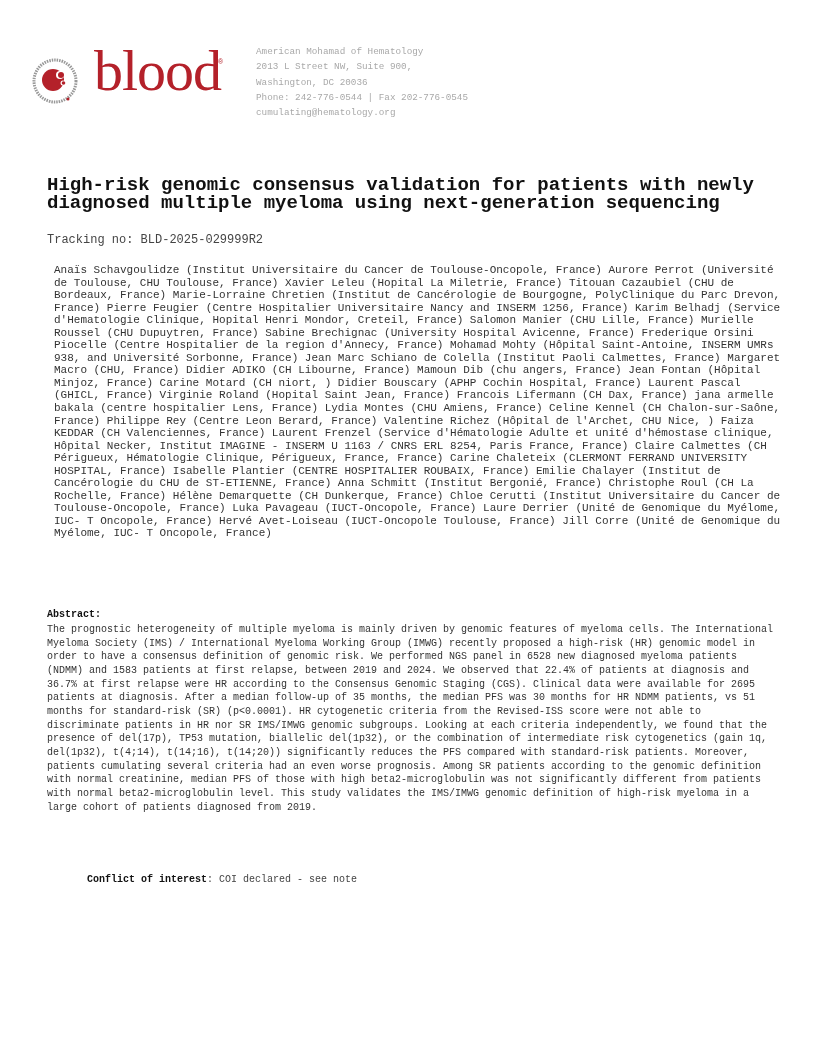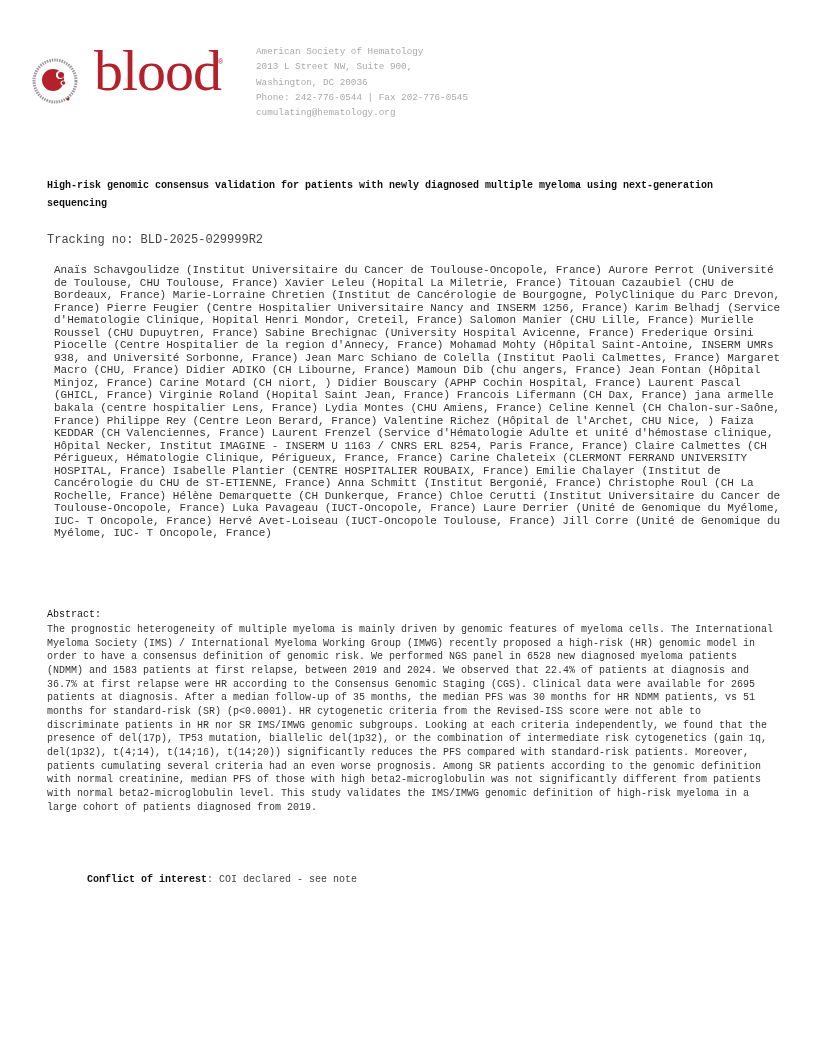--- a/index.html
+++ b/index.html
@@ -5,25 +5,25 @@
     html, body { margin: 0; padding: 0; background: #ffffff; }
     body { width: 816px; height: 1056px; position: relative; overflow: hidden;
            font-family: "Liberation Mono", "DejaVu Sans Mono", monospace; color: #222; }
     .logo { position: absolute; left: 32px; top: 56px; width: 200px; height: 56px; }
     .seal { position: absolute; left: 0; top: 2px; width: 46px; height: 46px; }
     .wordmark { position: absolute; left: 62px; top: -14px; font-family: "Liberation Serif", "DejaVu Serif", serif;
                 font-size: 58px; color: #b4212a; letter-spacing: -1px; line-height: 1; }
     .reg { position: absolute; left: 186px; top: 2px; font-size: 7px; color: #b4212a; font-family: "Liberation Sans", sans-serif; }
     .address { position: absolute; left: 256px; top: 44px; font-size: 9.3px; line-height: 15.3px; color: #a9a9a9; }
     .address div { white-space: nowrap; }
-    .title { position: absolute; left: 47px; top: 177px; width: 730px; font-weight: bold; font-size: 10px;
+    .title { position: absolute; left: 47px; top: 177px; width: 730px; font-weight: bold; font-size: 19px;
              line-height: 17.5px; color: #111; }
     .tracking { position: absolute; left: 47px; top: 233px; font-size: 12px; color: #444; }
     .authors { position: absolute; left: 47px; top: 264px; width: 730px; font-size: 11px; line-height: 12.55px; color: #333; margin-left: 7px; }
-    .abs-label { position: absolute; left: 47px; top: 609px; font-size: 10px; font-weight: normal; color: #111; }
+    .abs-label { position: absolute; left: 47px; top: 609px; font-size: 10px; font-weight: bold; color: #111; }
     .abstract { position: absolute; left: 47px; top: 623px; width: 730px; font-size: 10px; line-height: 13.65px; color: #333; }
     .coi { position: absolute; left: 47px; top: 874px; font-size: 10px; color: #444; margin-left: 40px; }
     .coi b { color: #111; }
   </style>
 </head>
 <body>
 
 <div class="logo">
   <svg class="seal" viewBox="0 0 46 46">
     <circle cx="23" cy="23" r="21" fill="none" stroke="#999" stroke-width="3" stroke-dasharray="1.5 1"></circle>
@@ -32,21 +32,21 @@
     <circle cx="29" cy="17" r="3" fill="#b4212a"></circle>
     <circle cx="31" cy="25" r="2.5" fill="#fff"></circle>
     <circle cx="31.5" cy="25" r="1.8" fill="#b4212a"></circle>
     <circle cx="36" cy="41" r="1.5" fill="#b4212a"></circle>
   </svg>
   <span class="wordmark">blood</span>
   <span class="reg">®</span>
 </div>
 
 <div class="address">
-  <div>American Society of Hematology</div>
+  <div>American Mohamad of Hematology</div>
   <div>2013 L Street NW, Suite 900,</div>
   <div>Washington, DC 20036</div>
   <div>Phone: 242-776-0544 | Fax 202-776-0545</div>
   <div>cumulating@hematology.org</div>
 </div>
 
 <div class="title">High-risk genomic consensus validation for patients with newly diagnosed multiple myeloma using next-generation sequencing</div>
 
 <div class="tracking">Tracking no: BLD-2025-029999R2</div>
 

